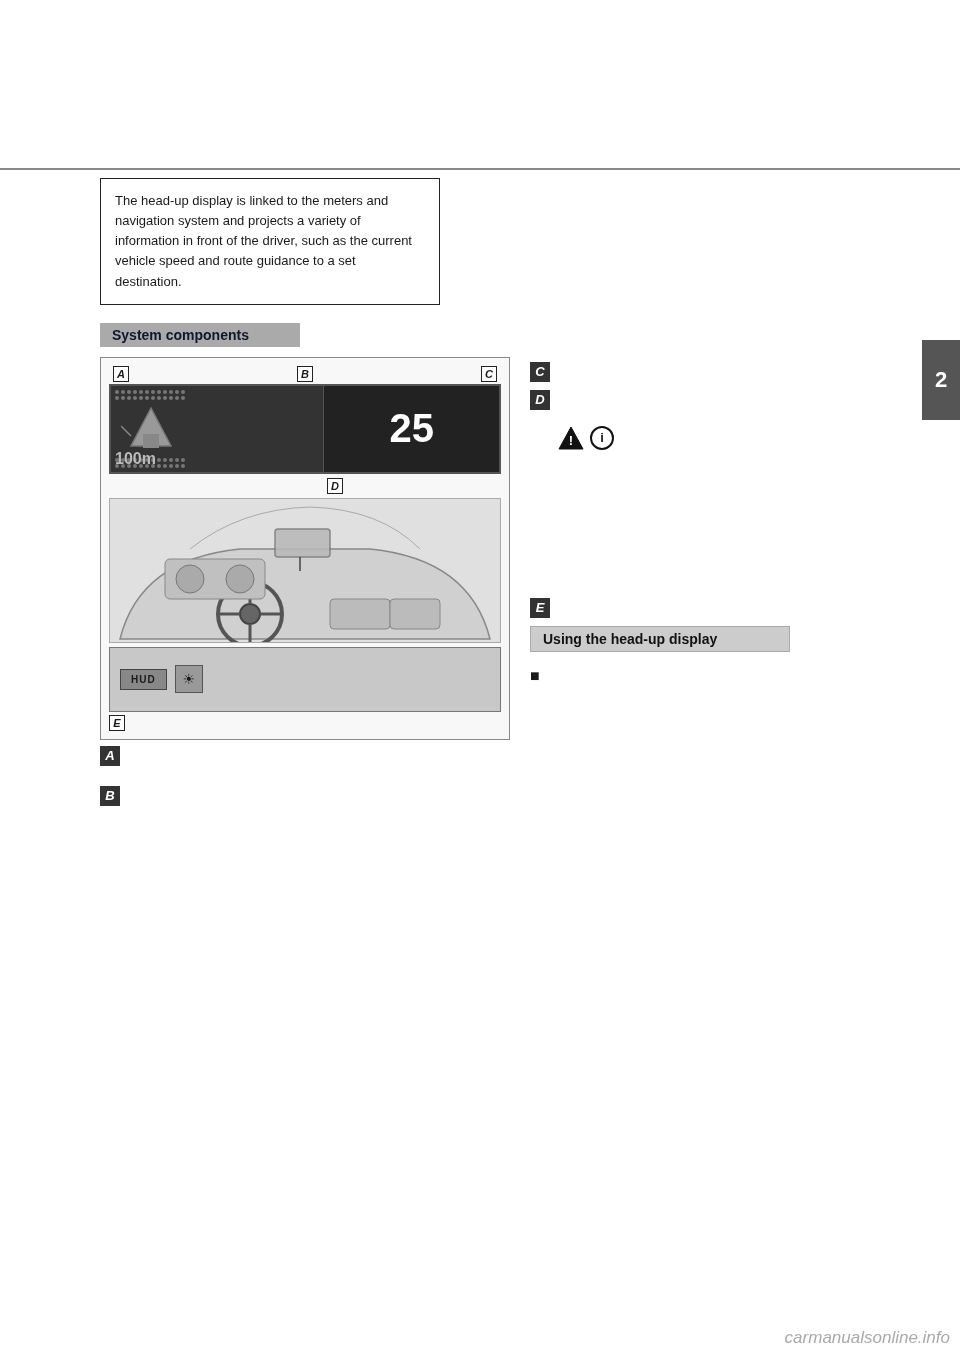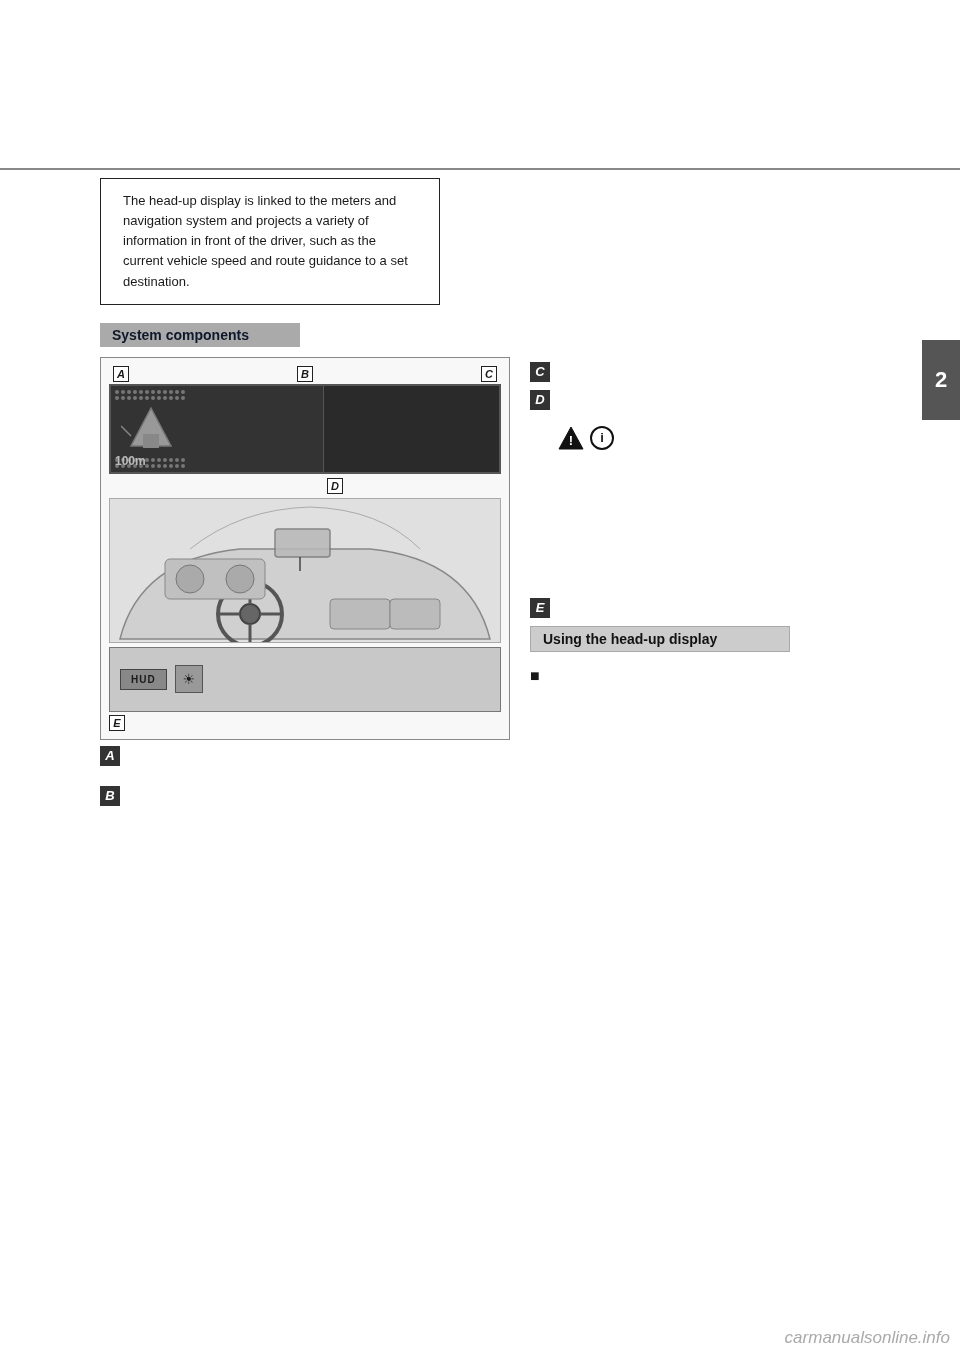--- a/index.html
+++ b/index.html
@@ -66,21 +66,21 @@
       min-width: 220px;
     }
 
     .section-header sup {
       font-size: 10px;
     }
 
     
     .info-box {
       border: 1.5px solid #222;
-      padding: 12px 22px;
+      padding: 12px 14px;
       margin-bottom: 18px;
       max-width: 340px;
       font-size: 13px;
       line-height: 1.55;
     }
 
     
     .subsection-header {
       background: #aaa;
       color: #0f172a;
@@ -244,21 +244,21 @@
       font-size: 40px;
       font-weight: bold;
       font-family: Arial, sans-serif;
     }
 
     .distance-text {
       position: absolute;
       bottom: 4px;
       left: 4px;
       color: #bbb;
-      font-size: 12px;
+      font-size: 16px;
       font-weight: bold;
     }
 
     
     .labels-above-hud {
       display: flex;
       justify-content: space-between;
       padding: 0 4px;
       margin-bottom: 2px;
     }
@@ -430,20 +430,23 @@
                   <div class="dot-sm"></div>
                     <div class="dot-sm"></div>
                     <div class="dot-sm"></div>
                   <div class="dot-sm"></div>
                     <div class="dot-sm"></div>
                     <div class="dot-sm"></div>
                 </div>
               </div>
             </div>
 
+            <div class="hud-right-panel">
+              <span class="speed-number">25</span>
+            </div>
           </div>
 
           <div style="display:flex;justify-content:center;margin:3px 0 3px 60px;">
             <div class="label-badge">D</div>
           </div>
 
           <div class="car-diagram-container">
             <svg width="390" height="145" viewBox="0 0 390 145">
 
               <path d="M10,140 Q30,60 130,50 L260,50 Q360,60 380,140 Z" fill="#d0d0d0" stroke="#888" stroke-width="1.5"></path>

